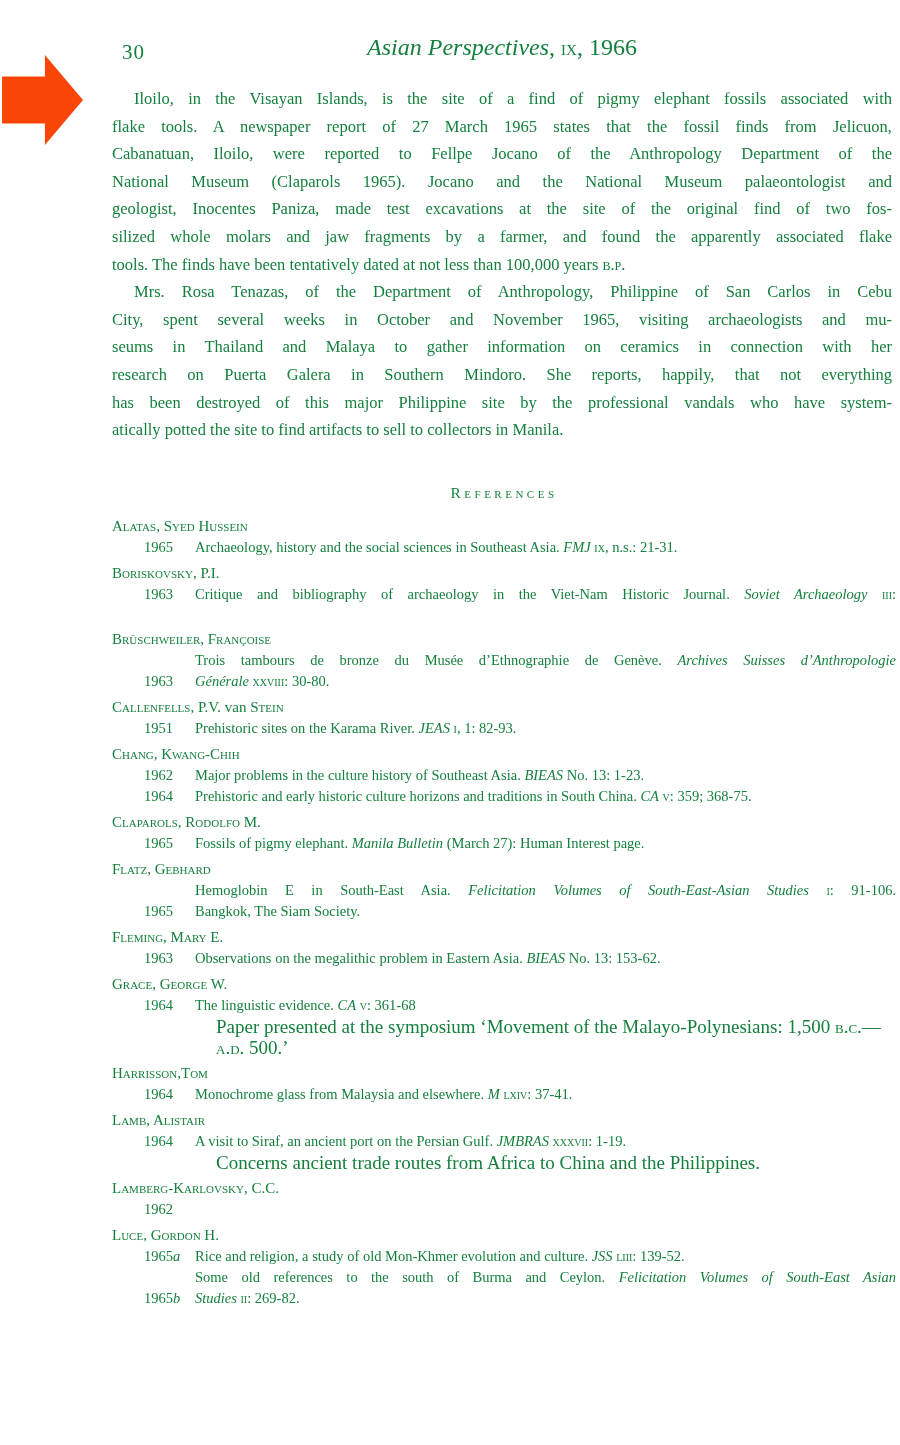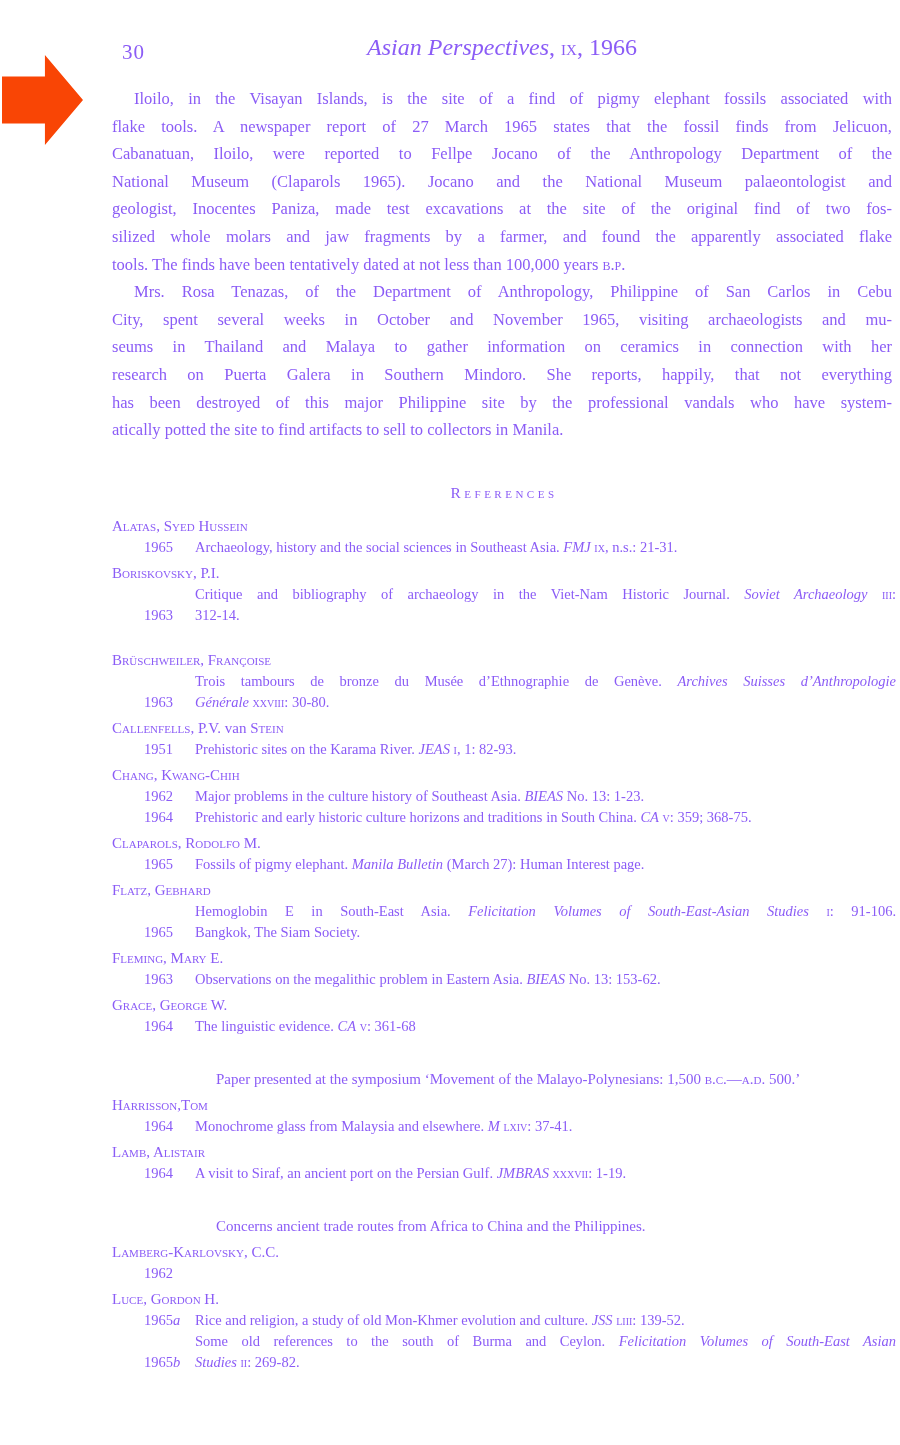--- a/index.html
+++ b/index.html
@@ -1,18 +1,18 @@
 <!DOCTYPE html>
 <html><head>
 <meta charset="utf-8">
 <style>
   html,body{margin:0;padding:0;background:#888;}
   .page{
     position:relative;width:900px;height:1445px;background:#ffffff;
-    font-family:"Liberation Serif","DejaVu Serif",serif;color:#8b5cf6;
+    font-family:"Liberation Serif","DejaVu Serif",serif;color:#15803d;
     overflow:hidden;margin:0 auto;
   }
   
   .runhead-num{position:absolute;left:122px;top:40px;font-size:21px;letter-spacing:1px;}
   .runhead-title{position:absolute;left:112px;width:780px;top:34px;text-align:center;font-size:24px;}
   .runhead-title .sc{font-size:22px;}
   
   .arrow{
     position:absolute;left:2px;top:55px;width:81px;height:90px;
     clip-path:polygon(0 24%,53% 24%,53% 0,100% 50%,53% 100%,53% 76%,0 76%);
@@ -28,21 +28,21 @@
   .ref-heading{text-align:center;font-variant:small-caps;letter-spacing:3.5px;font-size:15.5px;}
   .ref-list{margin-top:14px;}
   .ref-entry{margin-top:5px;}
   .ref-entry.xgap{margin-top:24px;}
   .ref-list .ref-entry:first-child{margin-top:0;}
   .ref-author{font-size:15px;line-height:21px;}
   .ref-item{display:flex;align-items:flex-end;}
   .ref-year{flex:0 0 51px;margin-left:32px;font-size:14.5px;line-height:21px;}
   .ref-body{flex:1;font-size:14.5px;line-height:21px;}
   .rline.j{text-align:justify;text-align-last:justify;}
-  .ref-note{padding-left:104px;font-size:15px;line-height:21px;margin-top:32px;}
+  .ref-note{padding-left:104px;font-size:19px;line-height:21px;}
 </style>
 </head>
 <body>
 
 <div class="page">
   <div class="arrow" style="background: rgb(249, 69, 5);"></div>
   <div class="runhead-num">30</div>
   <div class="runhead-title"><i>Asian Perspectives</i>, <span class="sc">ix</span>, 1966</div>
   <div class="body-text">
       <div class="para indent">
@@ -74,21 +74,20 @@
               <div class="rline">Archaeology, history and the social sciences in Southeast Asia. <i>FMJ</i> <span class="sc">ix</span>, n.s.: 21-31.</div>
             </div>
           </div>
         </div>
         <div class="ref-entry">
           <div class="ref-author"><span class="sc">Boriskovsky, P.I.</span></div>
           <div class="ref-item">
             <div class="ref-year">1963</div>
             <div class="ref-body">
               <div class="rline j">Critique and bibliography of archaeology in the Viet-Nam Historic Journal. <i>Soviet Archaeology</i> <span class="sc">iii</span>:</div>
-              <div class="rline">312-14.</div>
             </div>
           </div>
         </div>
         <div class="ref-entry xgap">
           <div class="ref-author"><span class="sc">Brüschweiler, Françoise</span></div>
           <div class="ref-item">
             <div class="ref-year">1963</div>
             <div class="ref-body">
               <div class="rline j">Trois tambours de bronze du Musée d’Ethnographie de Genève. <i>Archives Suisses d’Anthropologie</i></div>
               <div class="rline"><i>Générale</i> <span class="sc">xxviii</span>: 30-80.</div>

